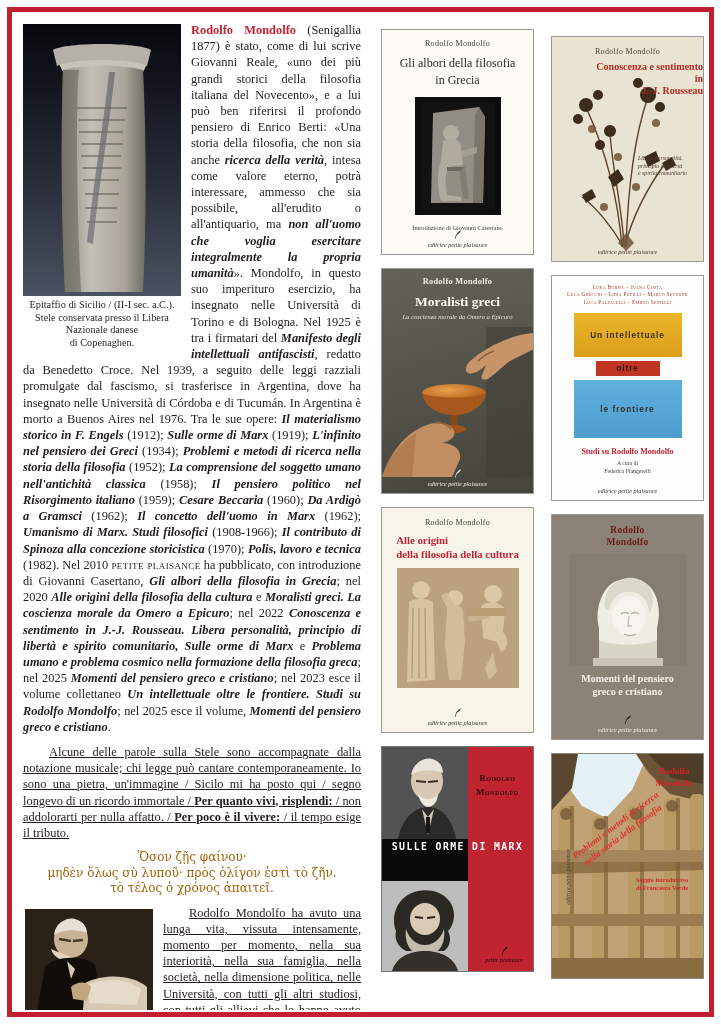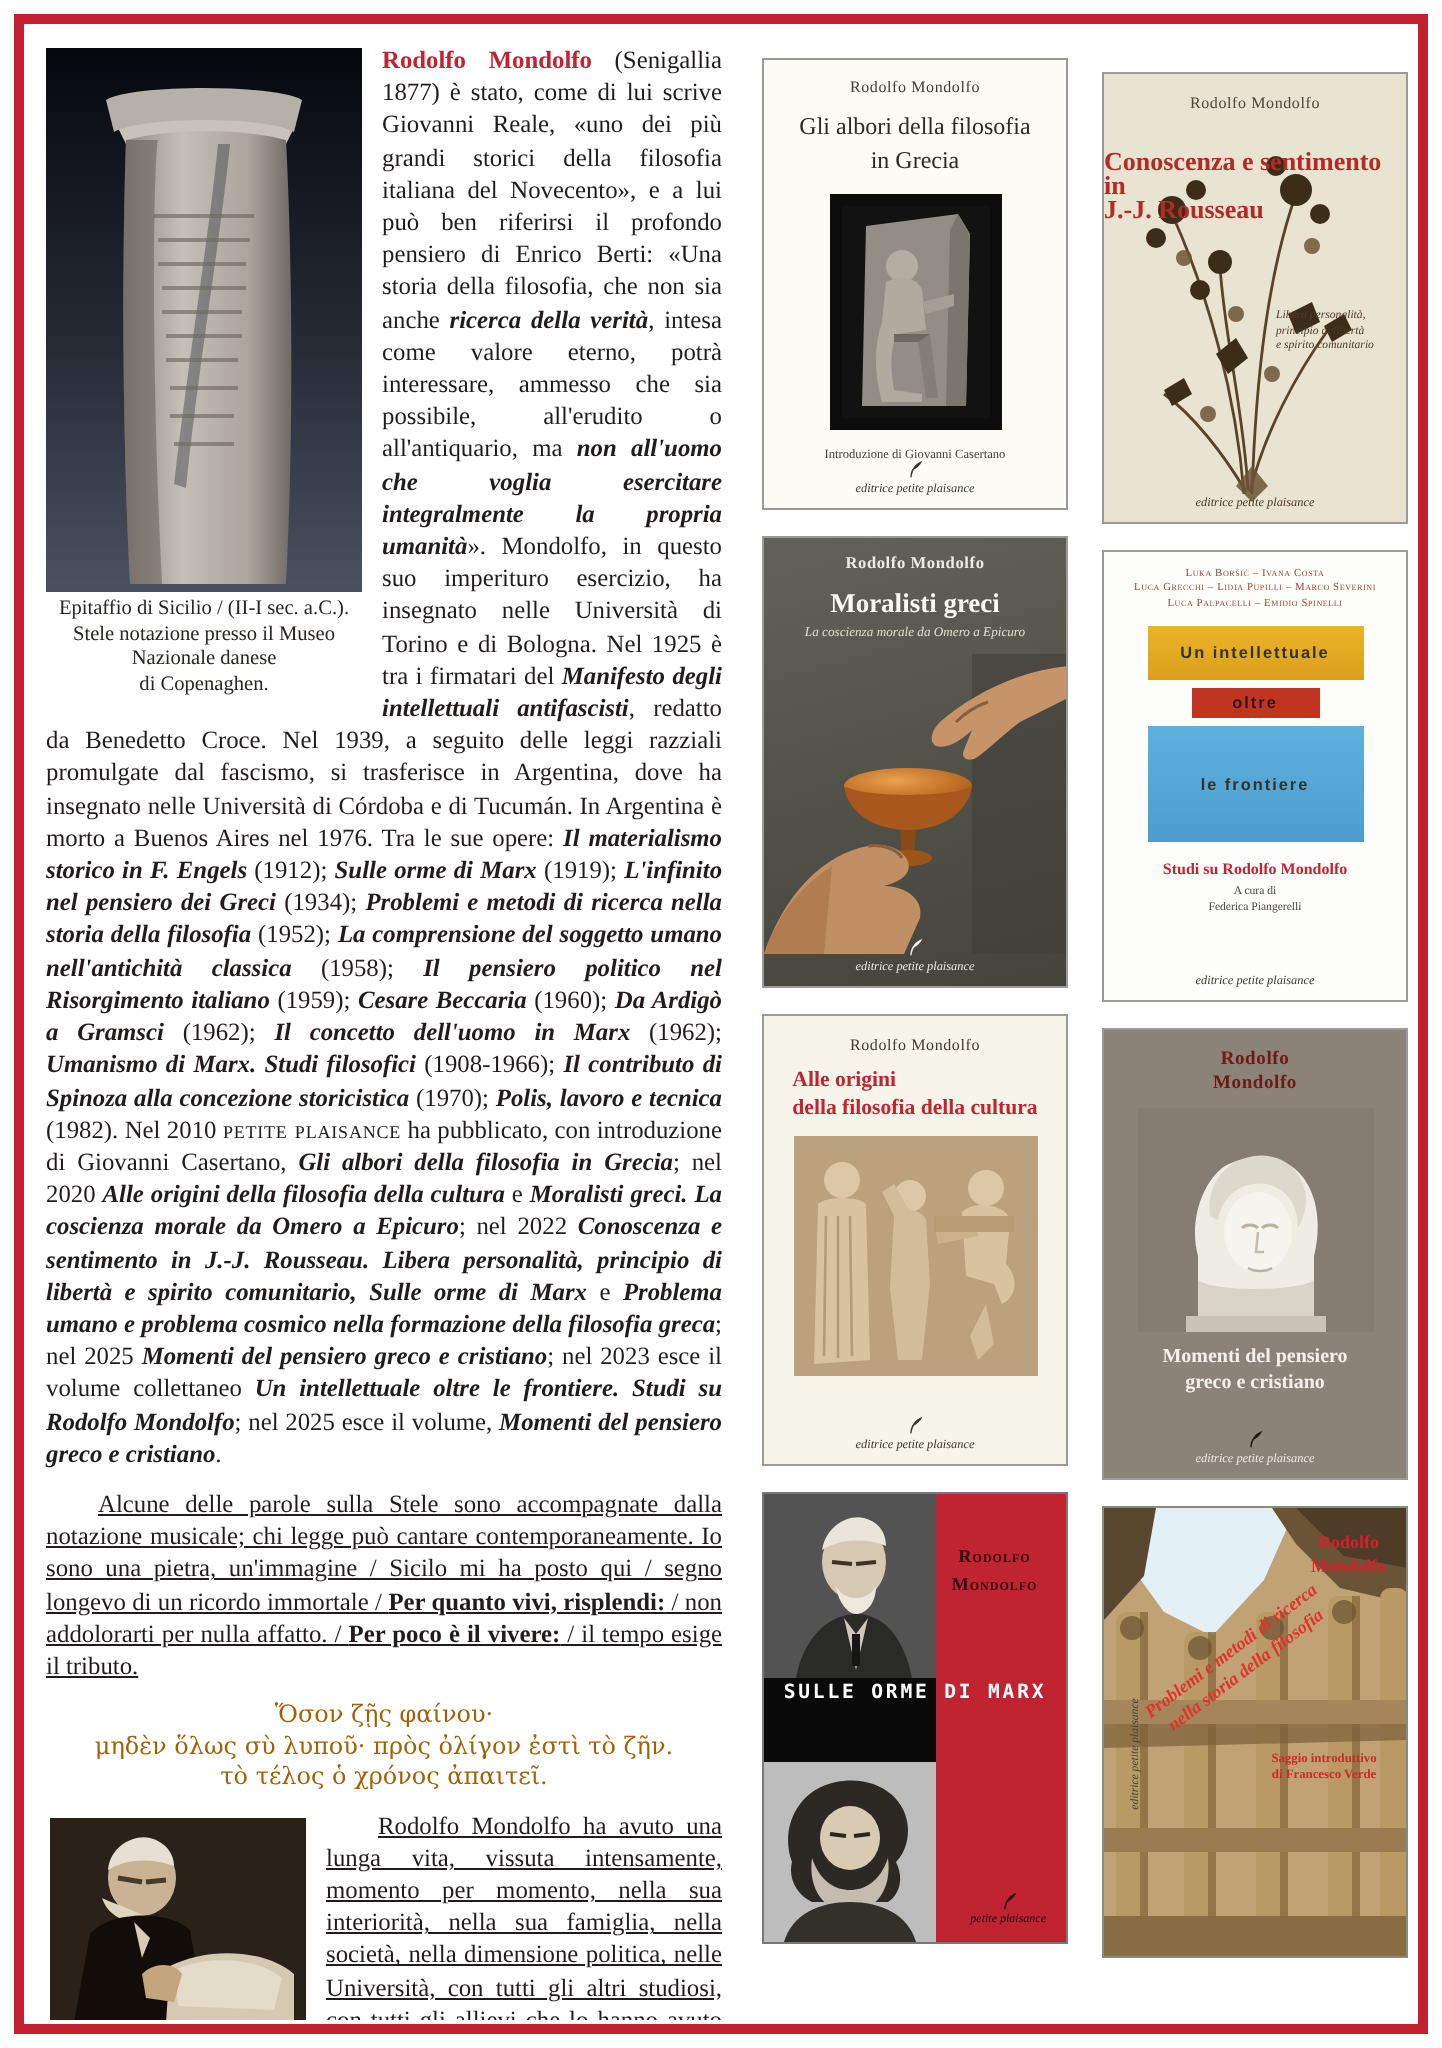--- a/index.html
+++ b/index.html
@@ -38,39 +38,39 @@
 
   
   .c1{background:#fcfbf6;display:flex;flex-direction:column;align-items:center;padding-top:9px;}
   .c1 .bk-title{font-size:12px;line-height:17px;text-align:center;color:#2e2a24;margin-top:7px;}
   .c1-img{margin-top:8px;width:86px;height:118px;background:#0d0d0d;display:flex;align-items:center;justify-content:center;}
   .c1-intro{font-size:6.3px;color:#45403a;margin-top:9px;}
 
   
   .c2{background:#e9e3d2;}
   .c2 .bk-sm-author{margin-top:10px;color:#4a443a;}
-  .c2 .bk-title{font-size:13px;font-weight:700;line-height:12px;text-align:left;color:#b32b24;margin-top:19px;position:relative;z-index:2;}
+  .c2 .bk-title{font-size:10px;font-weight:700;line-height:12px;text-align:right;color:#b32b24;margin-top:5px;position:relative;z-index:2;}
   .c2-plant{position:absolute;inset:0;}
   .c2-note{position:absolute;right:5px;top:118px;width:60px;font-size:5.8px;line-height:7.5px;font-style:italic;color:#4c3b27;z-index:2;}
   .c2 .logo-col .pub{color:#463826;}
 
   
   .c3{background:linear-gradient(165deg,#63625a 0%,#55544b 45%,#45443c 100%);color:#f3f1e8;display:flex;flex-direction:column;align-items:center;padding-top:8px;}
   .c3 .bk-sm-author{color:#efece1;font-weight:700;font-size:8.3px;}
   .c3 .bk-title{font-size:13.5px;font-weight:700;margin-top:8px;color:#fbfaf4;}
   .c3-sub{font-size:6.6px;font-style:italic;color:#e4e0d0;margin-top:3px;}
   .c3-art{position:absolute;left:0;right:0;top:58px;bottom:18px;}
   .c3 .logo-col .pub{color:#eee9db;}
 
   
   .c4{background:#fdfdfb;display:flex;flex-direction:column;align-items:center;padding-top:8px;}
   .c4-authors{font-size:5.4px;line-height:7.4px;text-align:center;color:#9c4536;font-variant:small-caps;letter-spacing:.3px;}
   .c4-art{width:108px;margin-top:7px;}
   .c4-block{position:relative;display:flex;align-items:center;justify-content:center;}
-  .c4-y{height:27px;background:linear-gradient(180deg,#eab429,#dc9f1c);margin-bottom:4px;}
+  .c4-y{height:44px;background:linear-gradient(180deg,#eab429,#dc9f1c);margin-bottom:4px;}
   .c4-r{height:15px;width:64px;background:#bf3522;margin:0 auto 4px auto;}
   .c4-b{height:58px;background:linear-gradient(180deg,#5fb0dd,#4d9ecf);}
   .c4-word{font-size:8.2px;font-weight:700;letter-spacing:1px;color:#333026;font-family:"Liberation Sans",sans-serif;}
   .c4-sub{font-size:8px;font-weight:700;color:#c02433;margin-top:9px;}
   .c4-ed{font-size:5.8px;line-height:7.5px;text-align:center;color:#4a443c;margin-top:4px;}
 
   
   .c5{background:#f7f4ea;display:flex;flex-direction:column;align-items:center;padding-top:10px;}
   .c5 .bk-title{font-size:10.8px;font-weight:700;line-height:14px;text-align:left;color:#c02433;margin-top:6px;}
   .c5-img{margin-top:7px;}
@@ -144,21 +144,21 @@
                 <line x1="60" y1="144" x2="98" y2="144"></line>
               <line x1="60" y1="156" x2="96" y2="156"></line>
                 <line x1="62" y1="170" x2="96" y2="170"></line>
               <line x1="62" y1="184" x2="94" y2="184"></line>
                 <line x1="64" y1="198" x2="94" y2="198"></line>
             </g>
             <path d="M40,46 C40,46 36,150 42,268 L58,268 C52,150 54,52 56,46 Z" fill="#5c5750" opacity="0.5"></path>
           </svg>
         </div>
         <figcaption class="stele-caption pre">Epitaffio di Sicilio / (II-I sec. a.C.).
-Stele notazione presso il Museo
+Stele conservata presso il Libera
 Nazionale danese
 di Copenaghen.</figcaption>
       </figure>
       <p class="bio"><span class="seg-br">Rodolfo Mondolfo</span><span> (Senigallia 1877) è stato, come di lui scrive Giovanni Reale, «uno dei più grandi storici della filosofia italiana del Novecento», e a lui può ben riferirsi il profondo pensiero di Enrico Berti: «Una storia della filosofia, che non sia anche </span><span class="seg-i">ricerca della verità</span><span>, intesa come valore eterno, potrà interessare, ammesso che sia possibile, all'erudito o all'antiquario, ma </span><span class="seg-i">non all'uomo che voglia esercitare integralmente la propria umanità</span><span>». Mondolfo, in questo suo imperituro esercizio, ha insegnato nelle Università di Torino e di Bologna. Nel 1925 è tra i firmatari del </span><span class="seg-i">Manifesto degli intellettuali antifascisti</span><span>, redatto da Benedetto Croce. Nel 1939, a seguito delle leggi razziali promulgate dal fascismo, si trasferisce in Argentina, dove ha insegnato nelle Università di Córdoba e di Tucumán. In Argentina è morto a Buenos Aires nel 1976. Tra le sue opere: </span><span class="seg-i">Il materialismo storico in F. Engels</span><span> (1912); </span><span class="seg-i">Sulle orme di Marx</span><span> (1919); </span><span class="seg-i">L'infinito nel pensiero dei Greci</span><span> (1934); </span><span class="seg-i">Problemi e metodi di ricerca nella storia della filosofia</span><span> (1952); </span><span class="seg-i">La comprensione del soggetto umano nell'antichità classica</span><span> (1958); </span><span class="seg-i">Il pensiero politico nel Risorgimento italiano</span><span> (1959); </span><span class="seg-i">Cesare Beccaria</span><span> (1960); </span><span class="seg-i">Da Ardigò a Gramsci</span><span> (1962); </span><span class="seg-i">Il concetto dell'uomo in Marx</span><span> (1962); </span><span class="seg-i">Umanismo di Marx. Studi filosofici</span><span> (1908-1966); </span><span class="seg-i">Il contributo di Spinoza alla concezione storicistica</span><span> (1970); </span><span class="seg-i">Polis, lavoro e tecnica</span><span> (1982). Nel 2010 </span><span class="seg-sc">petite plaisance</span><span> ha pubblicato, con introduzione di Giovanni Casertano, </span><span class="seg-i">Gli albori della filosofia in Grecia</span><span>; nel 2020 </span><span class="seg-i">Alle origini della filosofia della cultura</span><span> e </span><span class="seg-i">Moralisti greci. La coscienza morale da Omero a Epicuro</span><span>; nel 2022 </span><span class="seg-i">Conoscenza e sentimento in J.-J. Rousseau. Libera personalità, principio di libertà e spirito comunitario, Sulle orme di Marx</span><span> e </span><span class="seg-i">Problema umano e problema cosmico nella formazione della filosofia greca</span><span>; nel 2025 </span><span class="seg-i">Momenti del pensiero greco e cristiano</span><span>; nel 2023 esce il volume collettaneo </span><span class="seg-i">Un intellettuale oltre le frontiere. Studi su Rodolfo Mondolfo</span><span>; nel 2025 esce il volume, </span><span class="seg-i">Momenti del pensiero greco e cristiano</span><span>.</span></p>
     </div>
 
     <p class="para indent"><span>Alcune delle parole sulla Stele sono accompagnate dalla notazione musicale; chi legge può cantare contemporaneamente. Io sono una pietra, un'immagine / Sicilo mi ha posto qui / segno longevo di un ricordo immortale / </span><span class="seg-b">Per quanto vivi, risplendi:</span><span> / non addolorarti per nulla affatto. / </span><span class="seg-b">Per poco è il vivere:</span><span> / il tempo esige il tributo.</span></p>
 
     <div class="greek pre">Ὅσον ζῇς φαίνου·
 μηδὲν ὅλως σὺ λυποῦ· πρὸς ὀλίγον ἐστὶ τὸ ζῆν.

